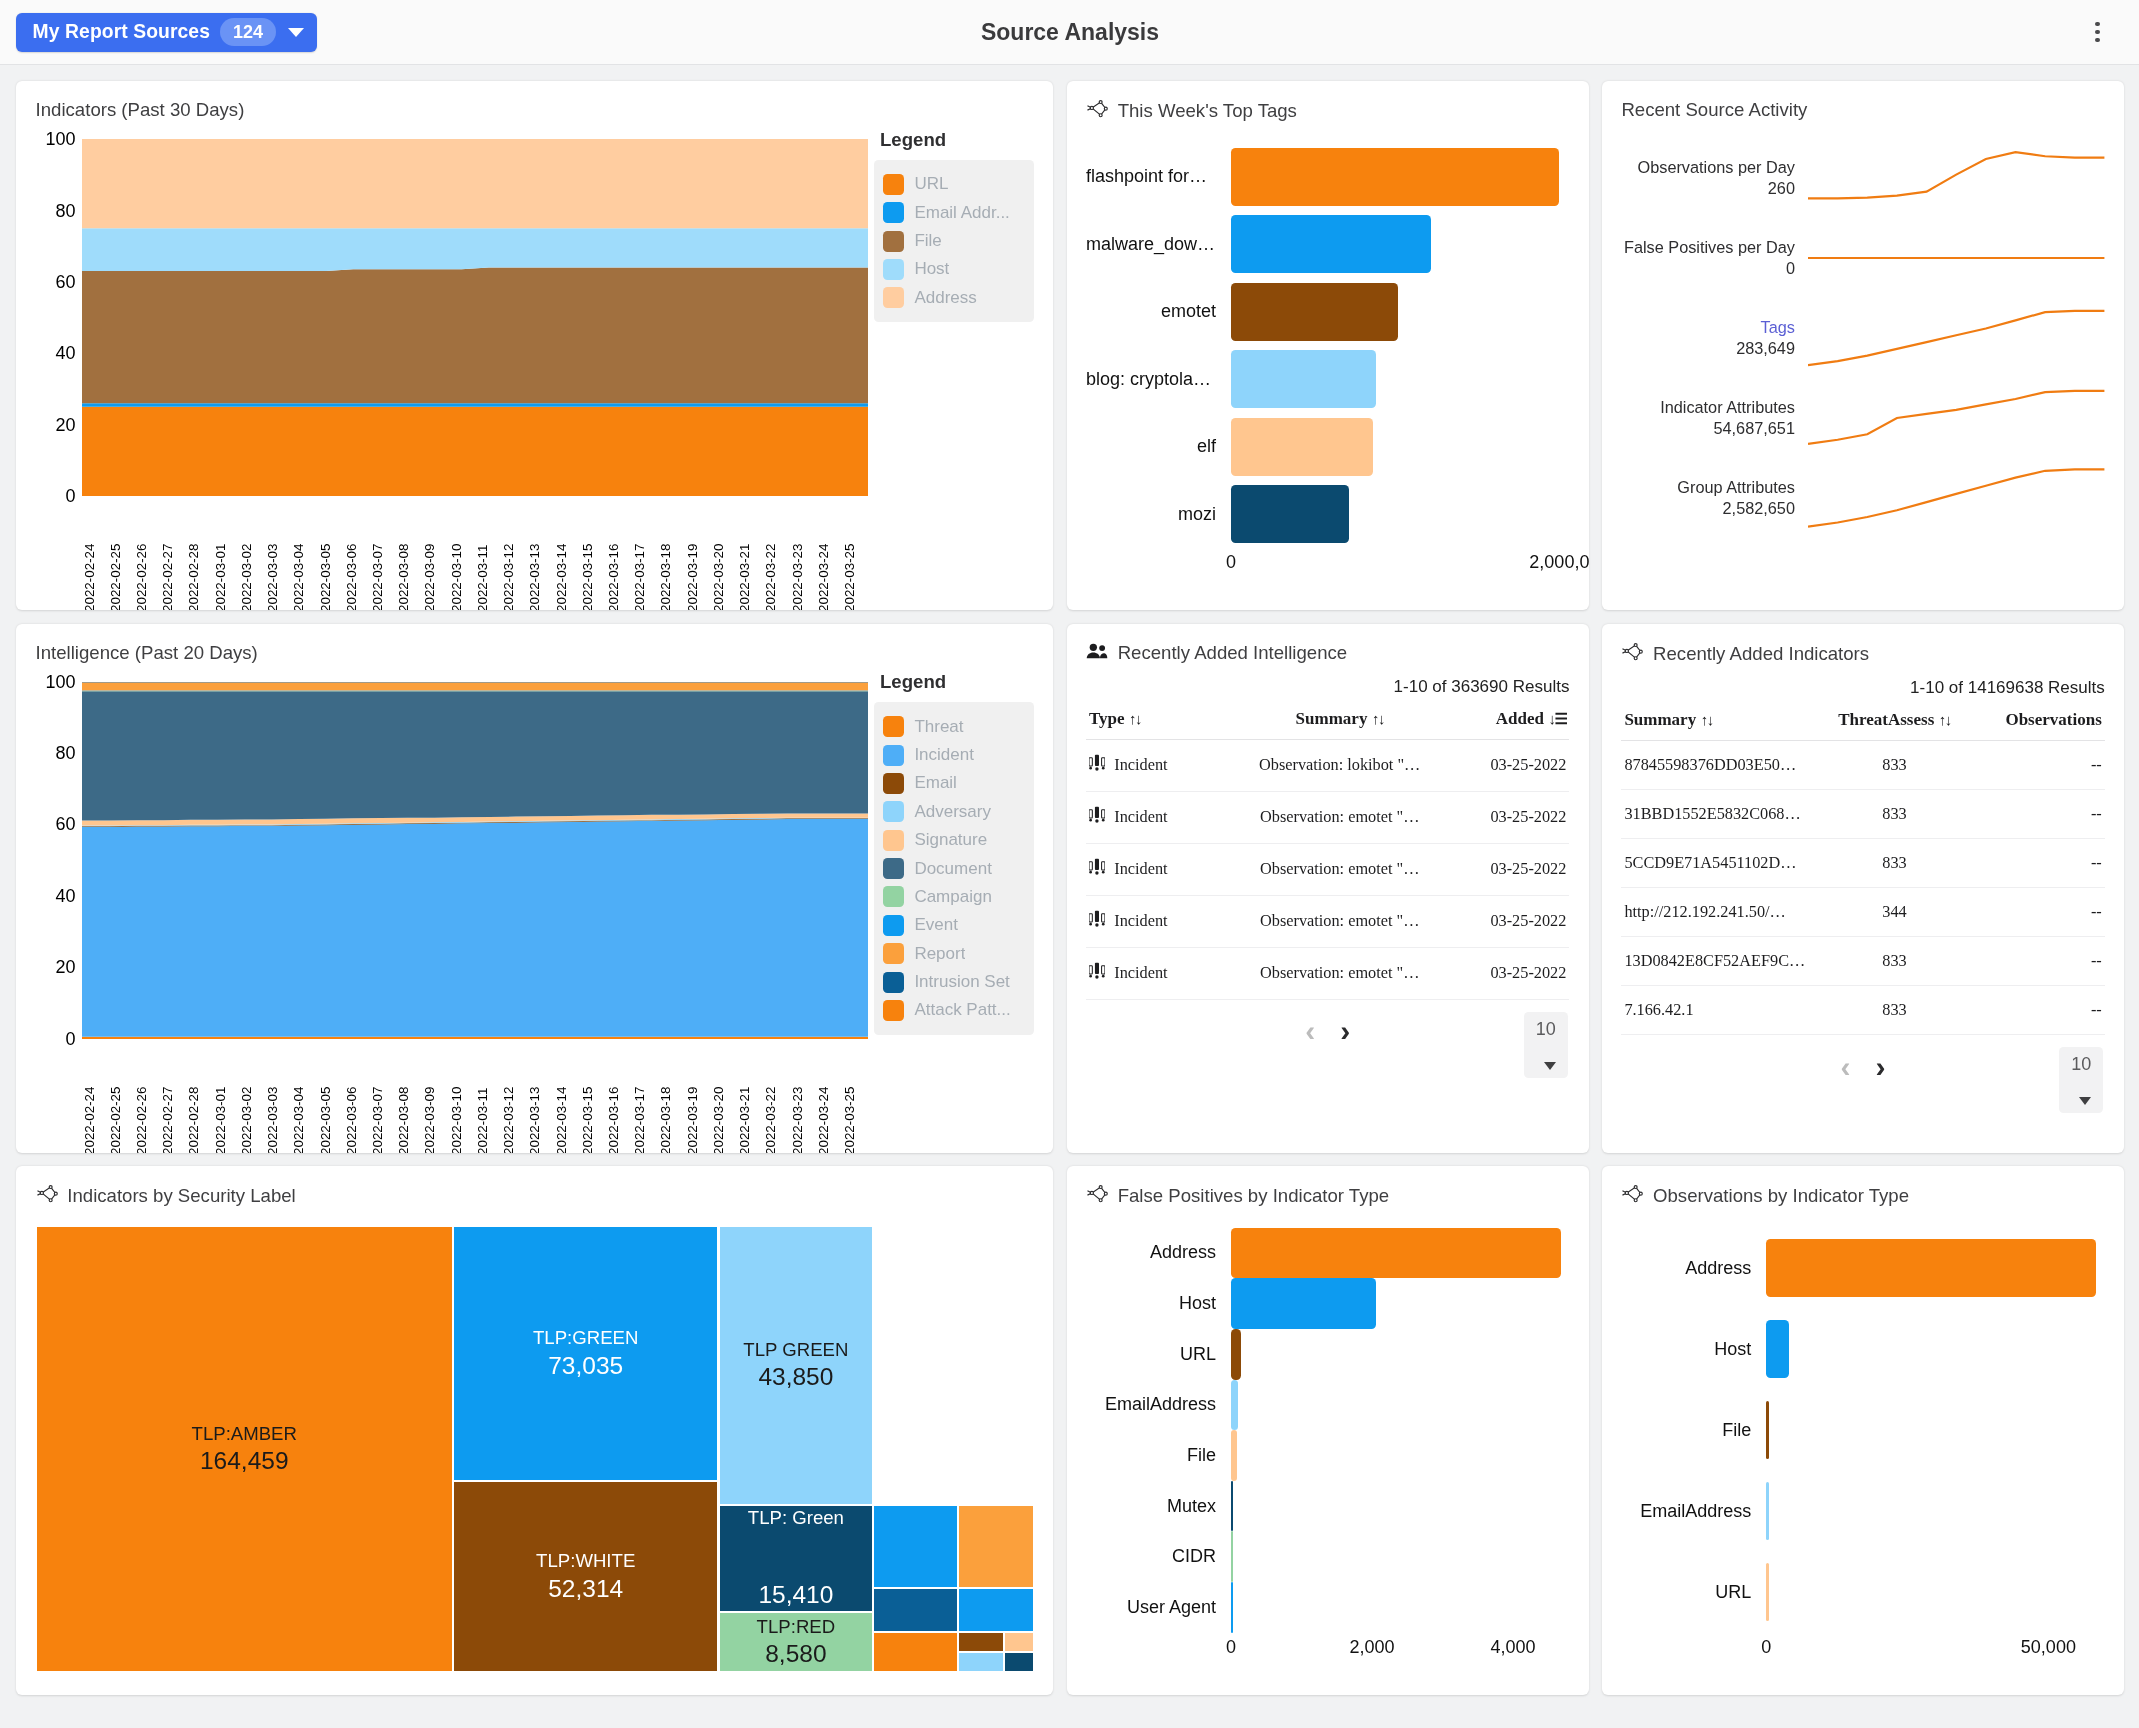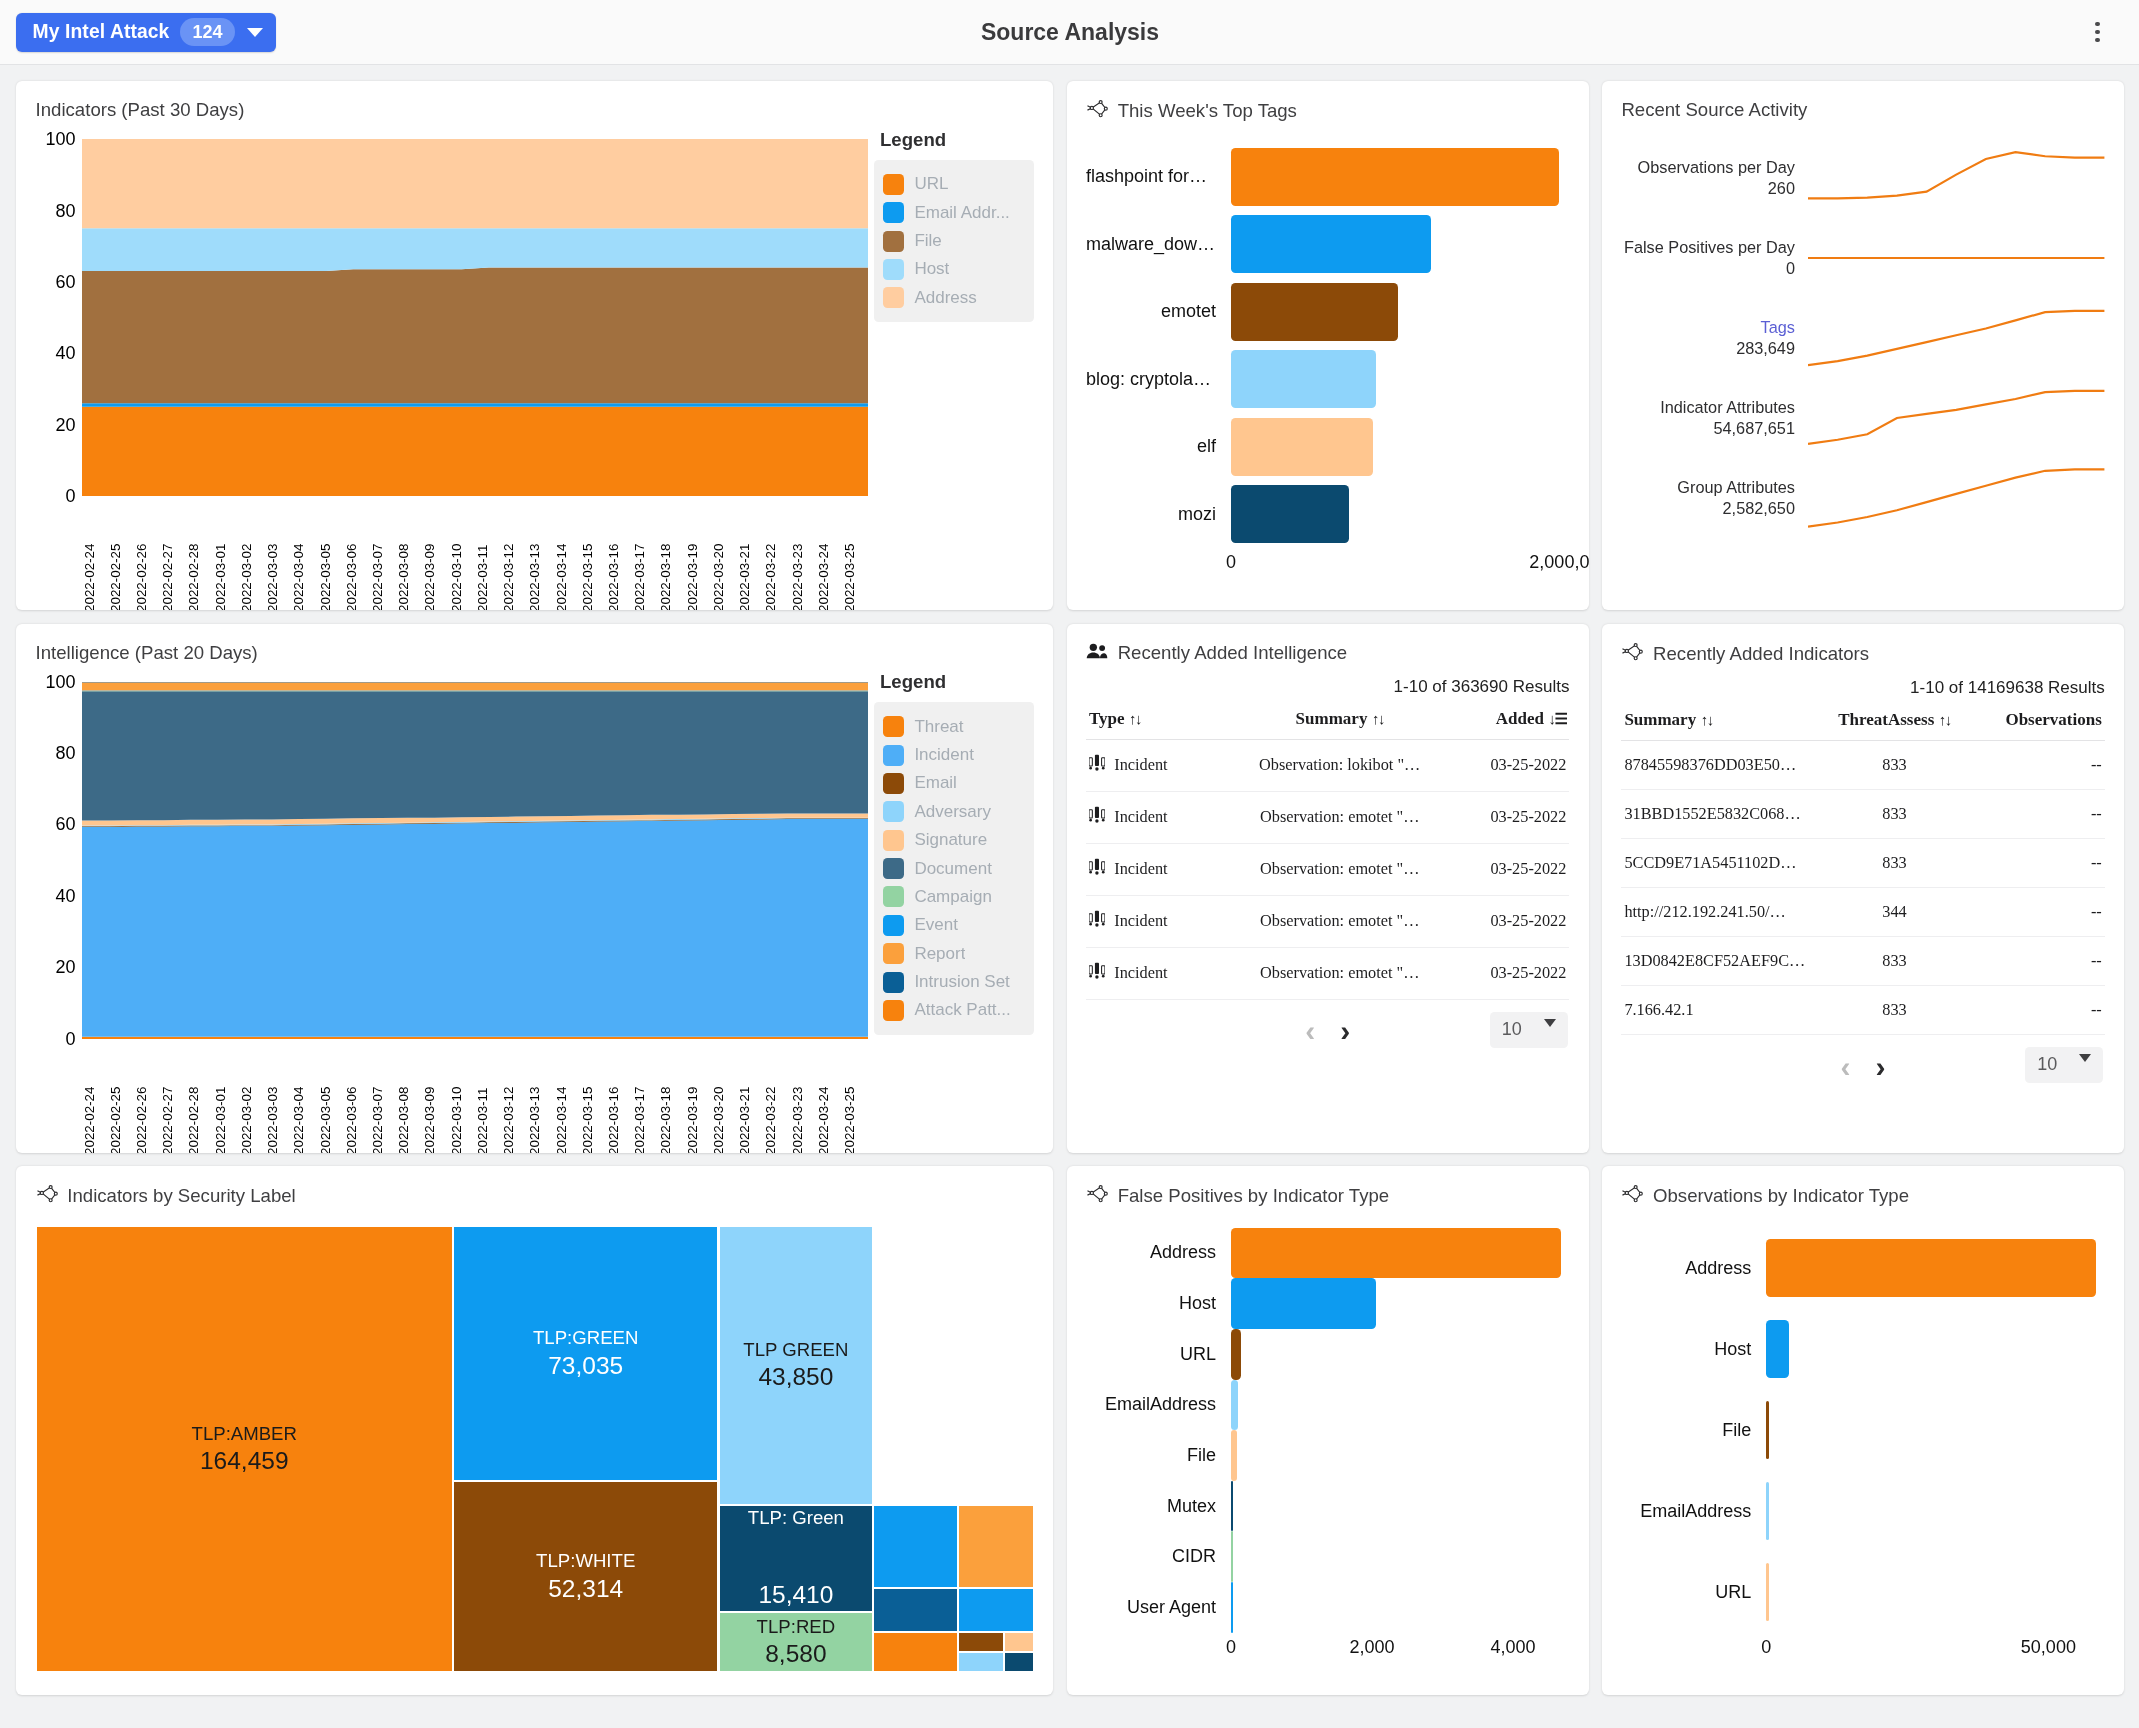--- a/index.html
+++ b/index.html
@@ -173,22 +173,22 @@
   .pager {
     display: flex; align-items: center; justify-content: center;
     gap: 25px; margin-top: 16.3px; position: relative;
   }
   .chev { font-size: 30px; font-weight: bold; line-height: 1; cursor: pointer; }
   .chev.prev { color: #bcbcbc; }
   .chev.next { color: #2b2b2d; }
   .pagesize {
     position: absolute; right: 1.5px; top: -4.5px;
     background: #f2f2f3; border-radius: 4.5px;
-    display: flex; align-items: flex-start; gap: 22px;
-    padding: 7.4px 12px; cursor: pointer;
+    display: flex; align-items: flex-end; gap: 22px;
+    padding: 7.4px 12px; cursor: pointer; flex-direction: column;
   }
   .pagesize .val { font-size: 18px; color: #5b5b5d; }
   .pagesize .cd {
     width: 0; height: 0;
     border-left: 6.7px solid transparent; border-right: 6.7px solid transparent;
     border-top: 8.2px solid #3f3f41;
   }
 
   
   .treemap {
@@ -204,21 +204,21 @@
   .tm-name { font-size: 18.6px; line-height: 1.25; white-space: nowrap; }
   .tm-val  { font-size: 24.5px; line-height: 1.3; white-space: nowrap; }
   .tm-dark  .tm-name, .tm-dark  .tm-val  { color: #1b1b1b; }
   .tm-light .tm-name, .tm-light .tm-val  { color: #ffffff; }
 </style>
 </head>
 <body>
 
 <div class="topbar">
   <div class="intel-btn">
-    <span class="intel-btn-label">My Intel Attack</span>
+    <span class="intel-btn-label">My Report Sources</span>
     <span class="intel-btn-count">124</span>
     <span class="caret-down"></span>
   </div>
   <div class="topbar-title">Source Analysis</div>
   <div class="kebab">
       <i></i>
       <i></i>
       <i></i>
     </div>
 </div>

